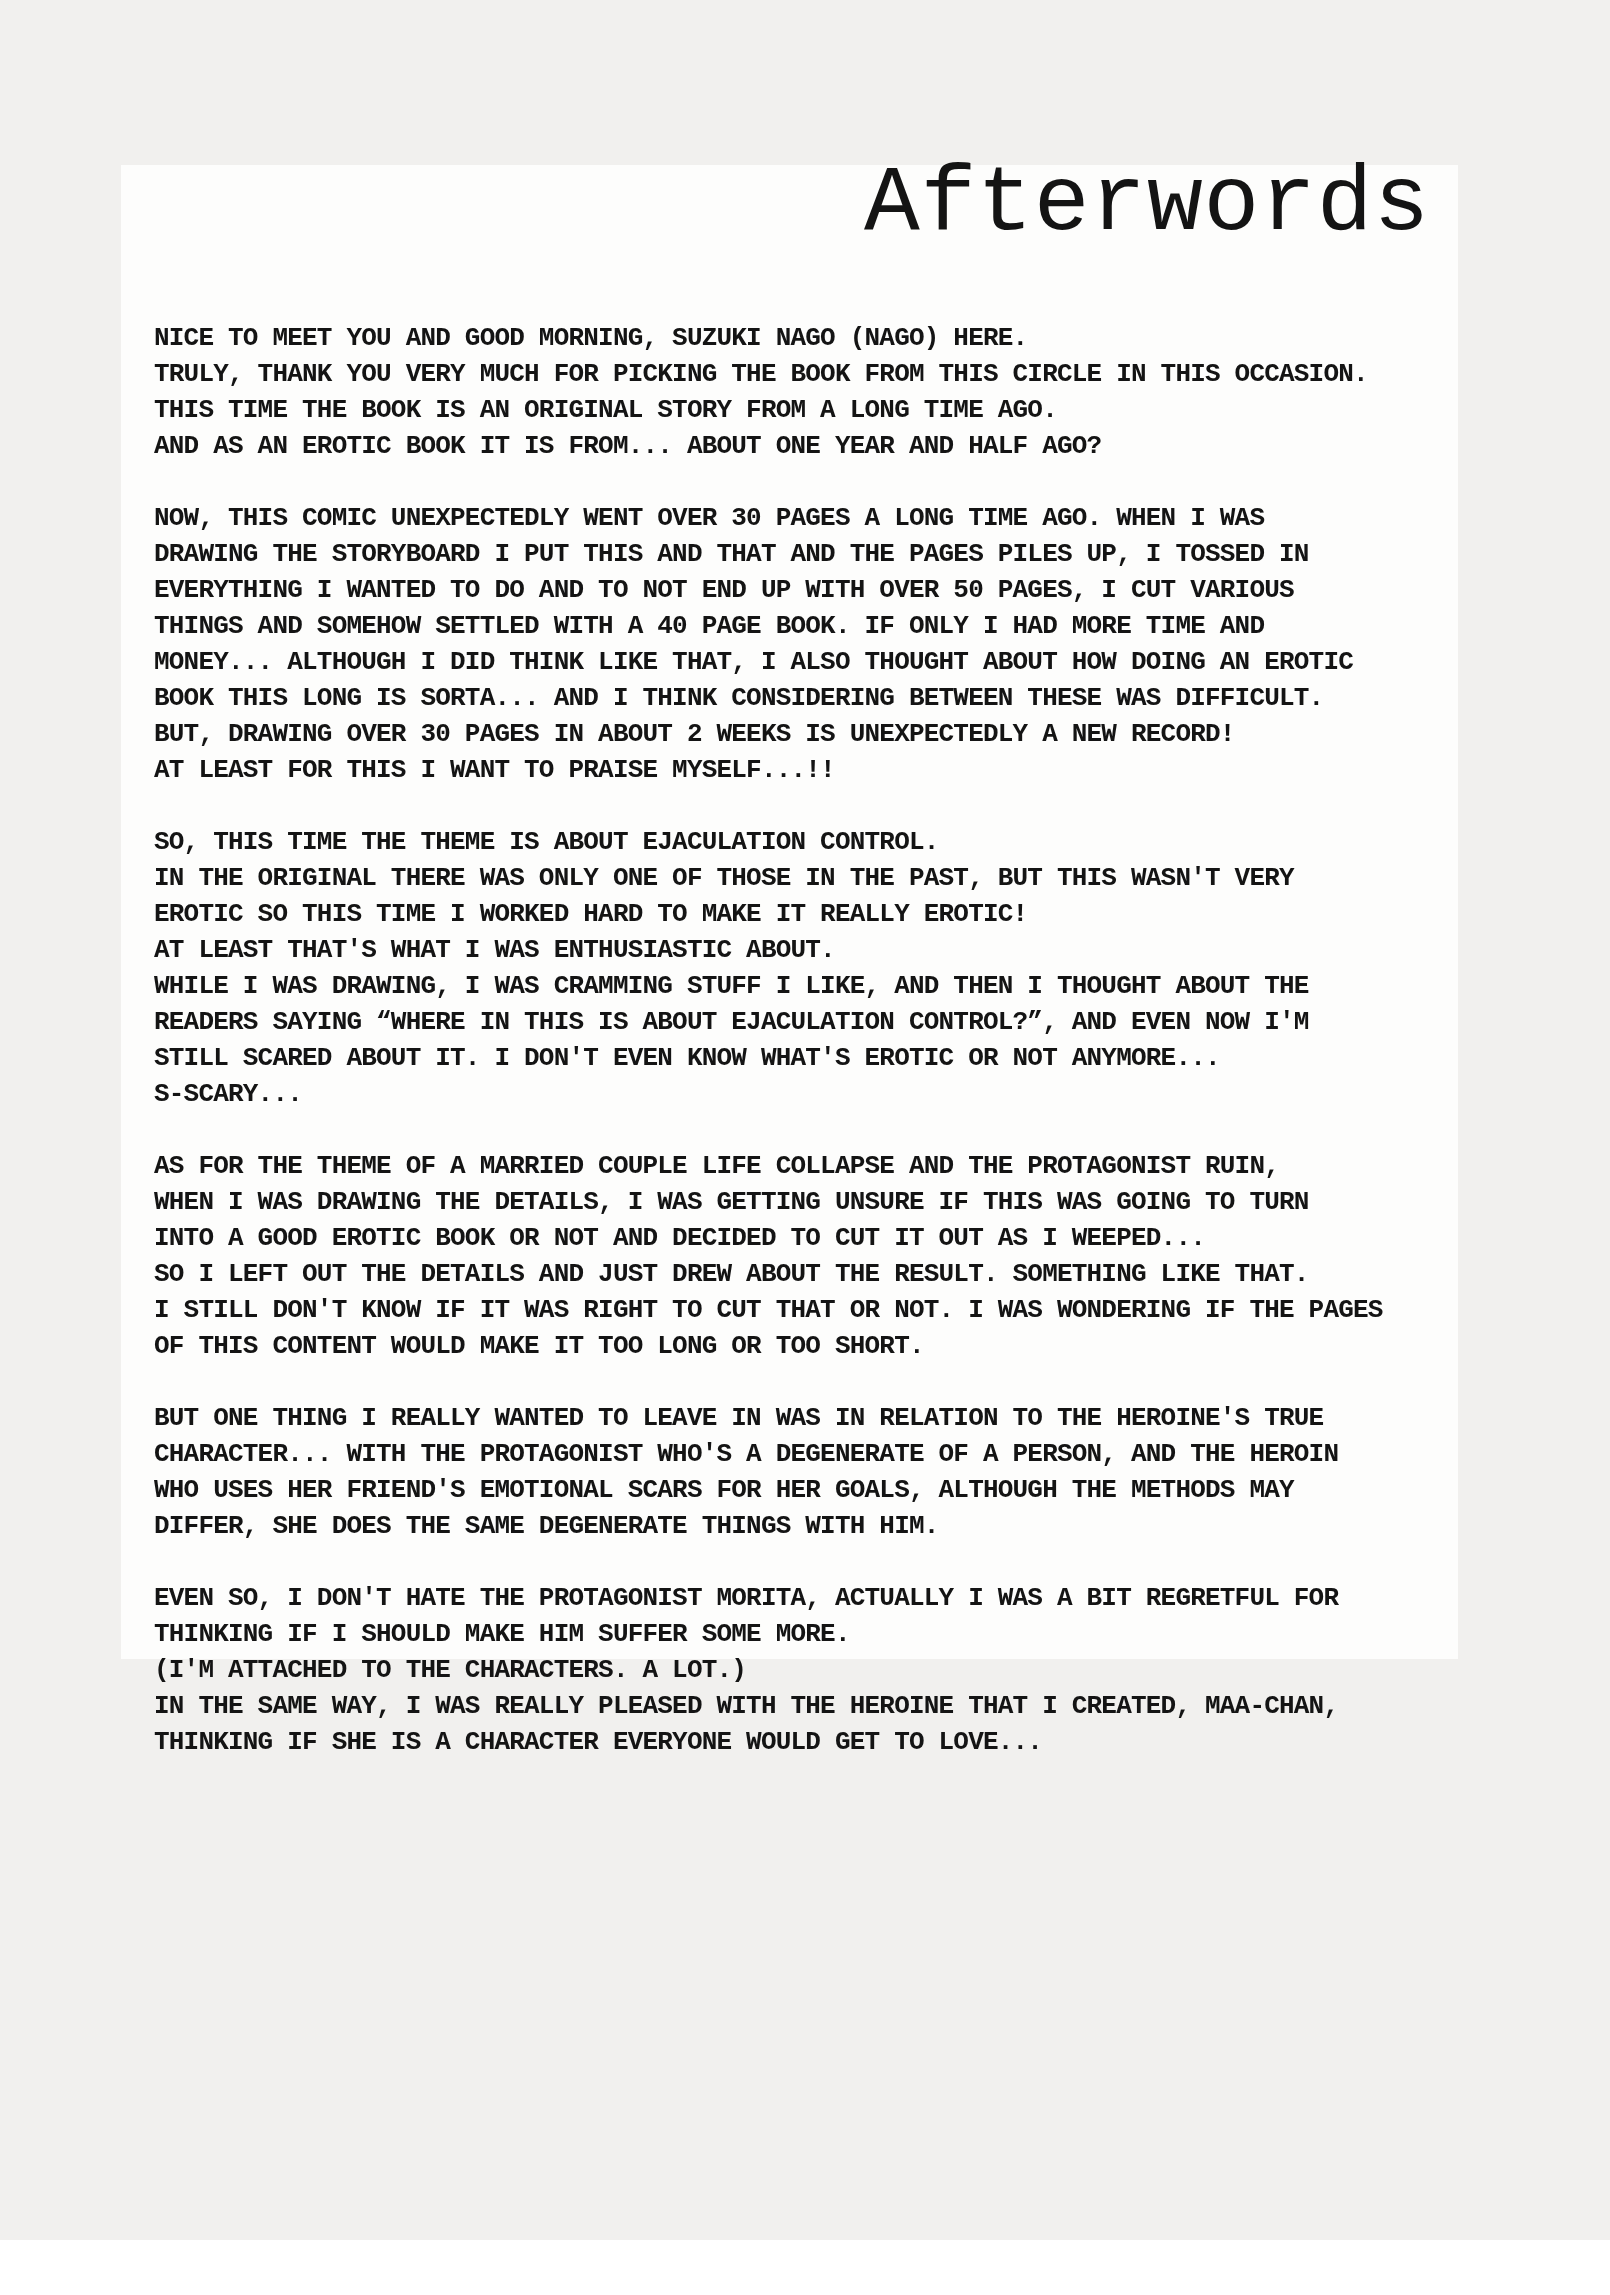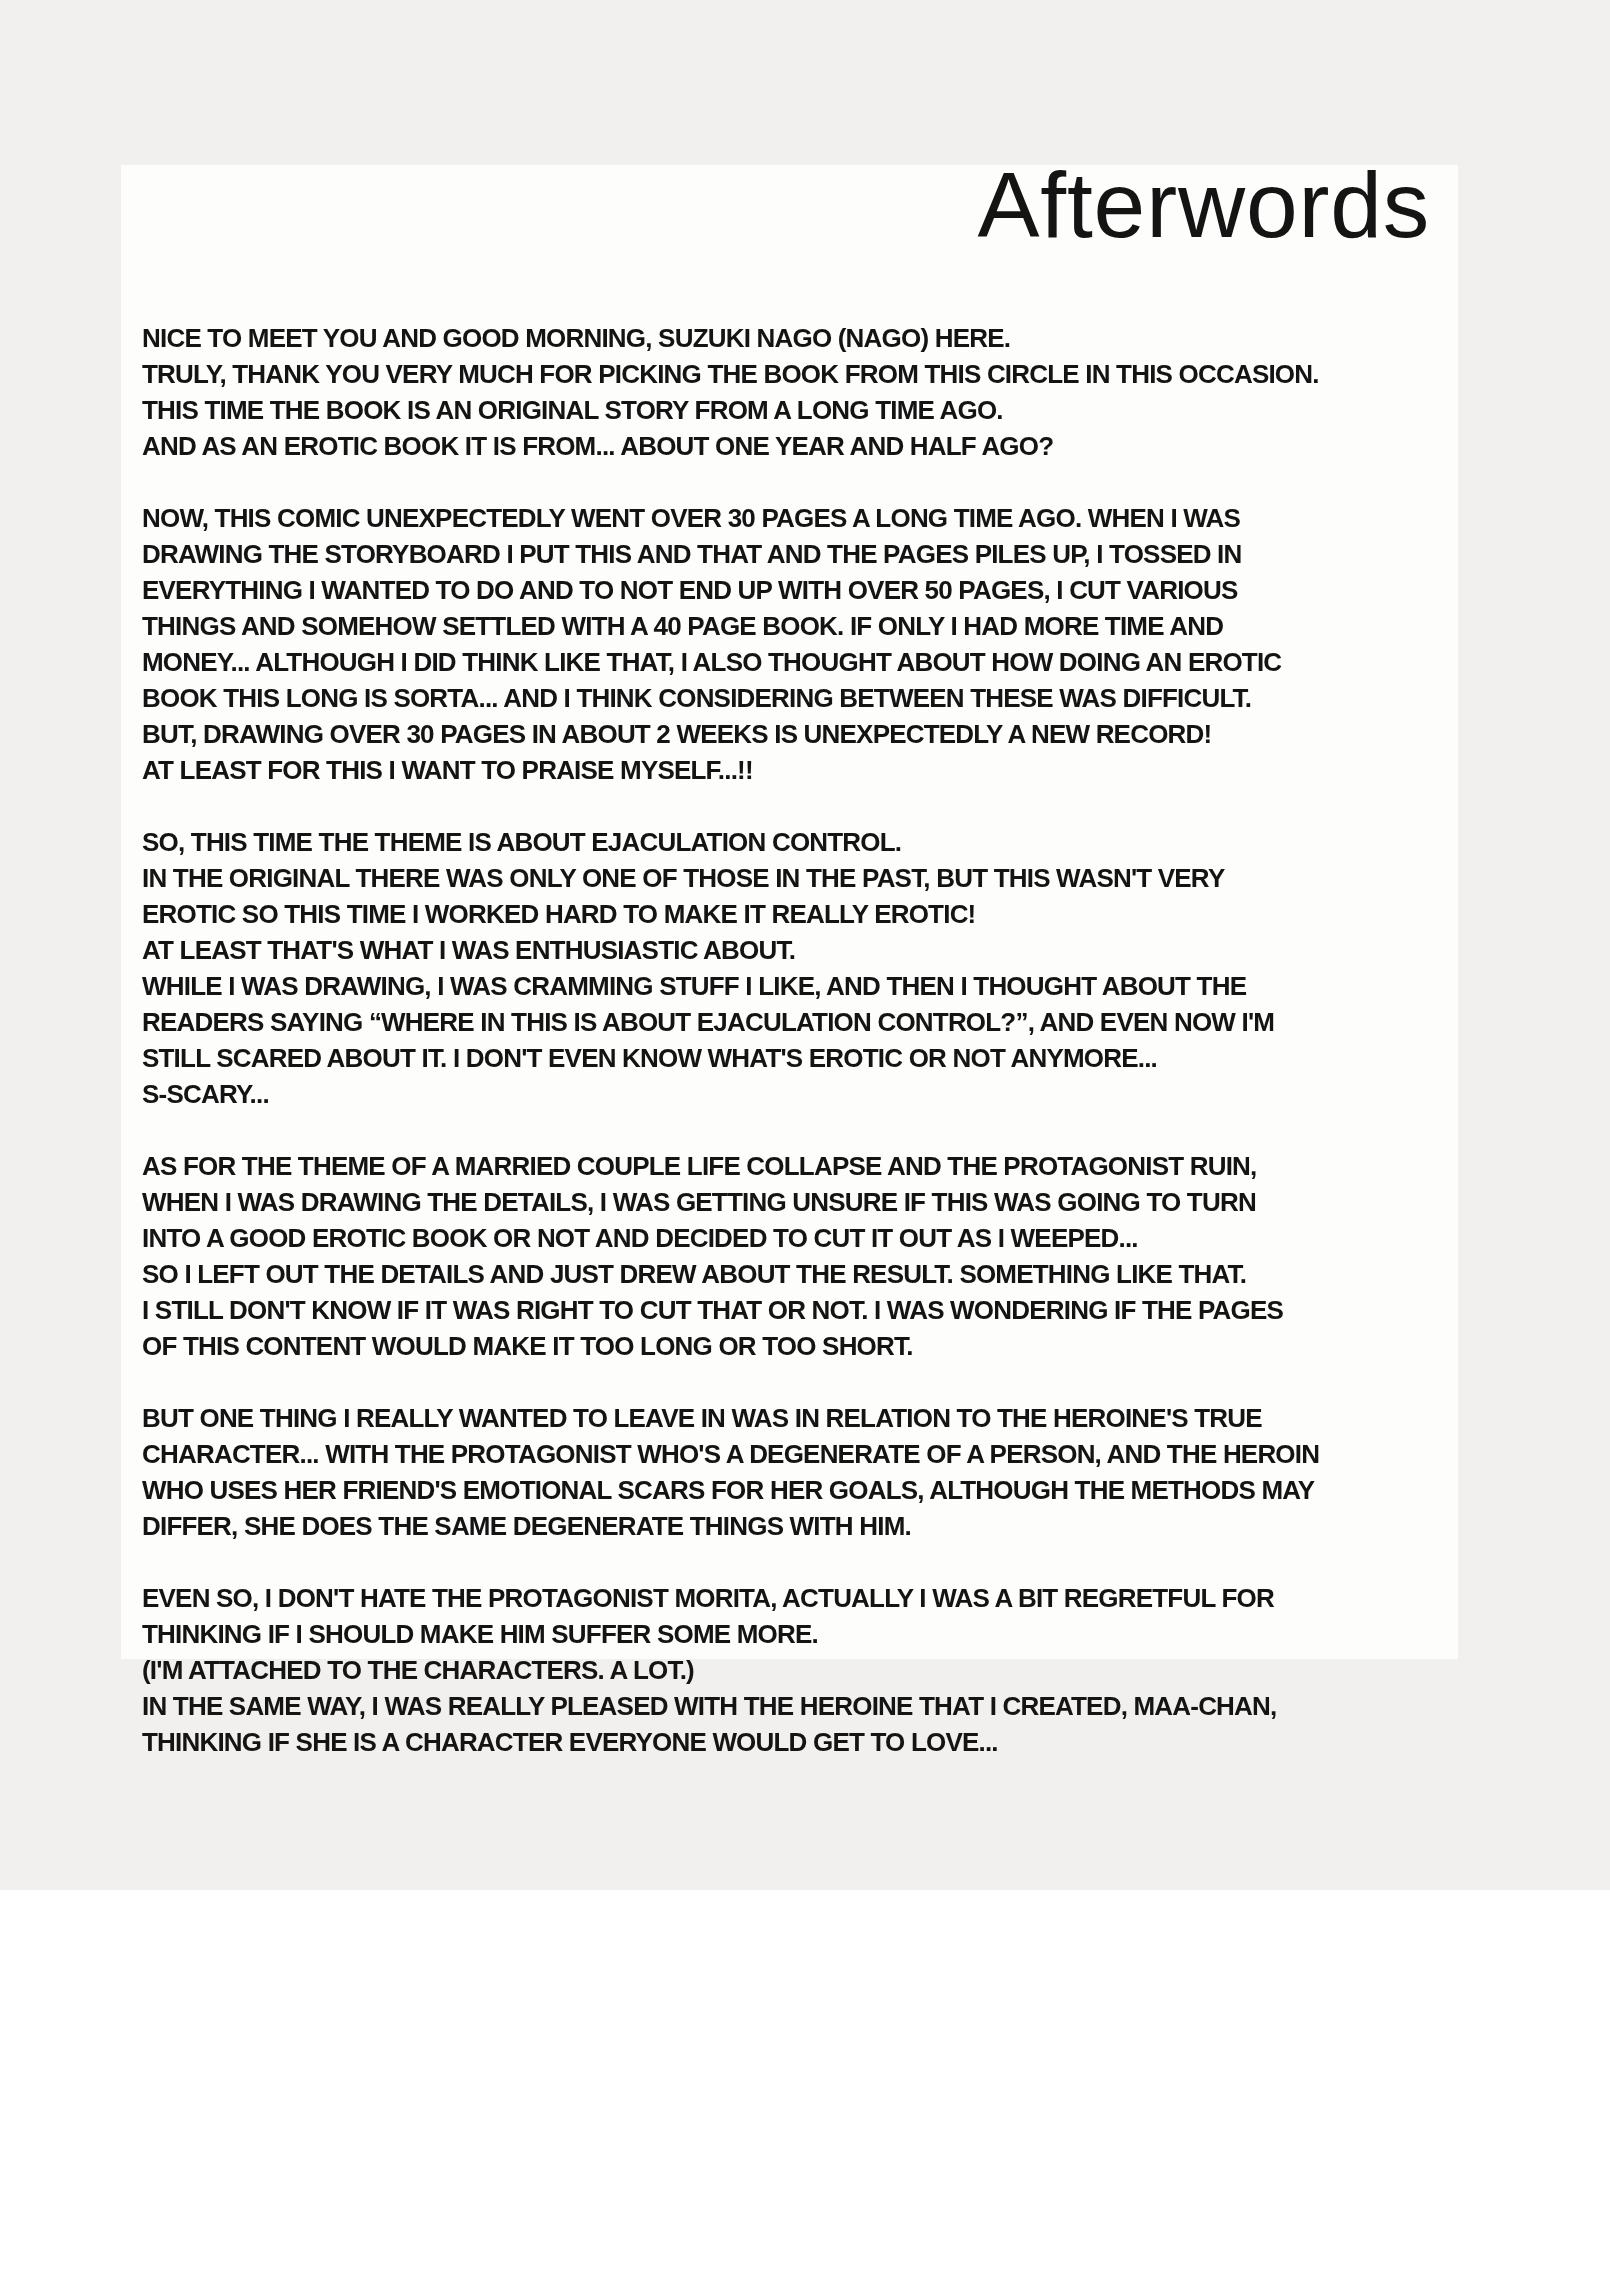--- a/index.html
+++ b/index.html
@@ -1,21 +1,21 @@
 <!DOCTYPE html>
 <html style="font-size:12.2px"><head>
 <meta charset="utf-8">
 <style>
   html,body{margin:0;padding:0;}
   #canvas{
     position:relative;
-    width:1611px;height:1890px;
+    width:1611px;height:2240px;
     background:var(--bg,#f1f0ee);
     overflow:hidden;
-    font-family:Liberation Sans, sans-serif;
+    font-family:Liberation Mono, monospace;
   }
   .paper{
     position:absolute;
     left:121px;top:165px;
     width:1337px;height:1494px;
     background:var(--paper,#fdfdfc);
   }
   .title{
     position:absolute;
     top:152px;right:181px;
@@ -25,21 +25,21 @@
     color:var(--ink,#141414);
     white-space:pre;
   }
   .body-text{
     position:absolute;
     left:142px;top:320px;
     width:1347px;
     color:var(--ink,#141414);
   }
   .para{
-    margin:0 0 36px 0;
+    margin:0 0 36px 12px;
     font-size:26px;
     font-weight:700;
     letter-spacing:-0.8px;
     line-height:36px;
     white-space:pre;
   }
 </style>
 </head>
 <body>
 

